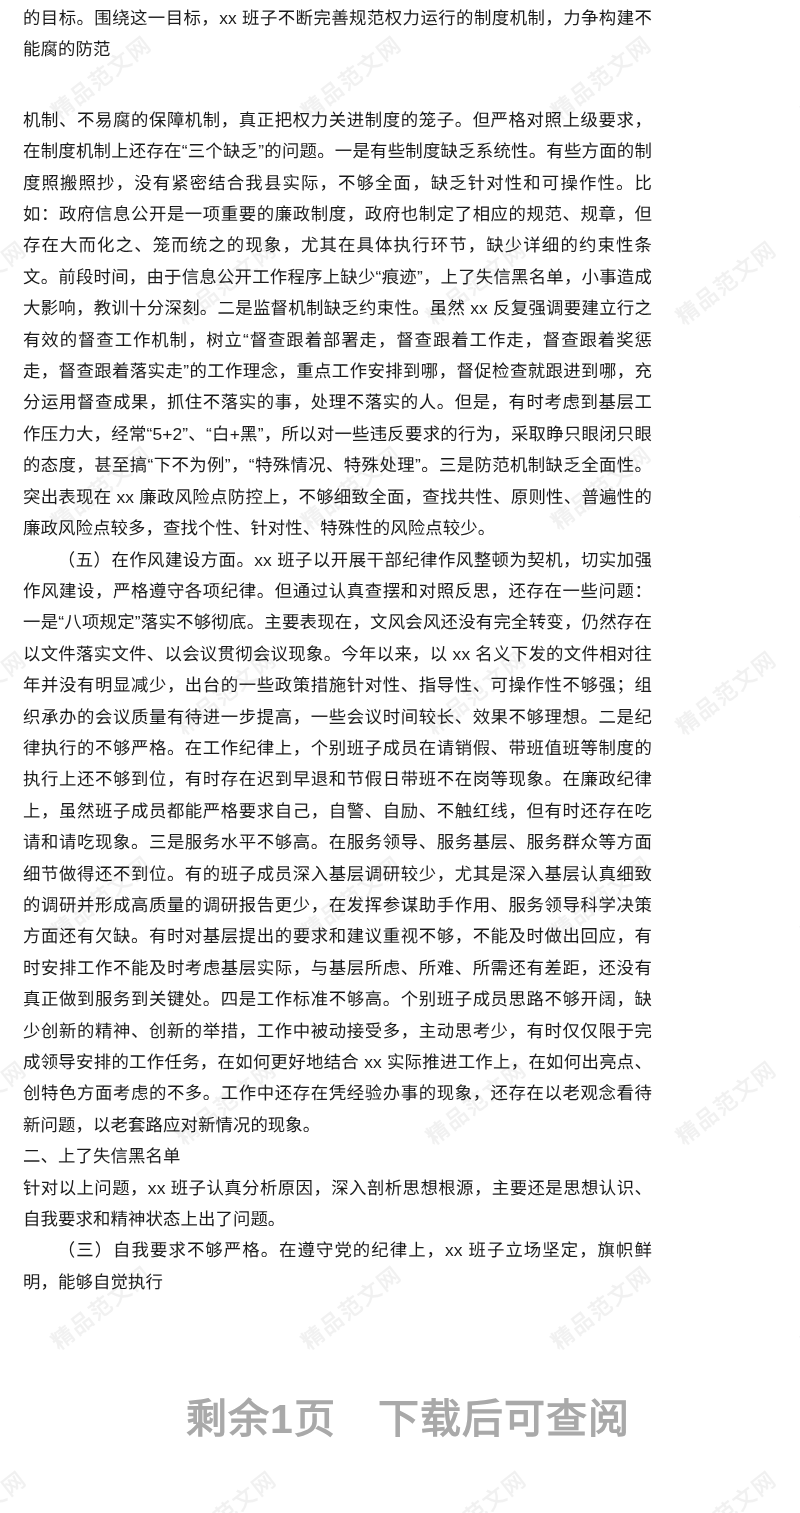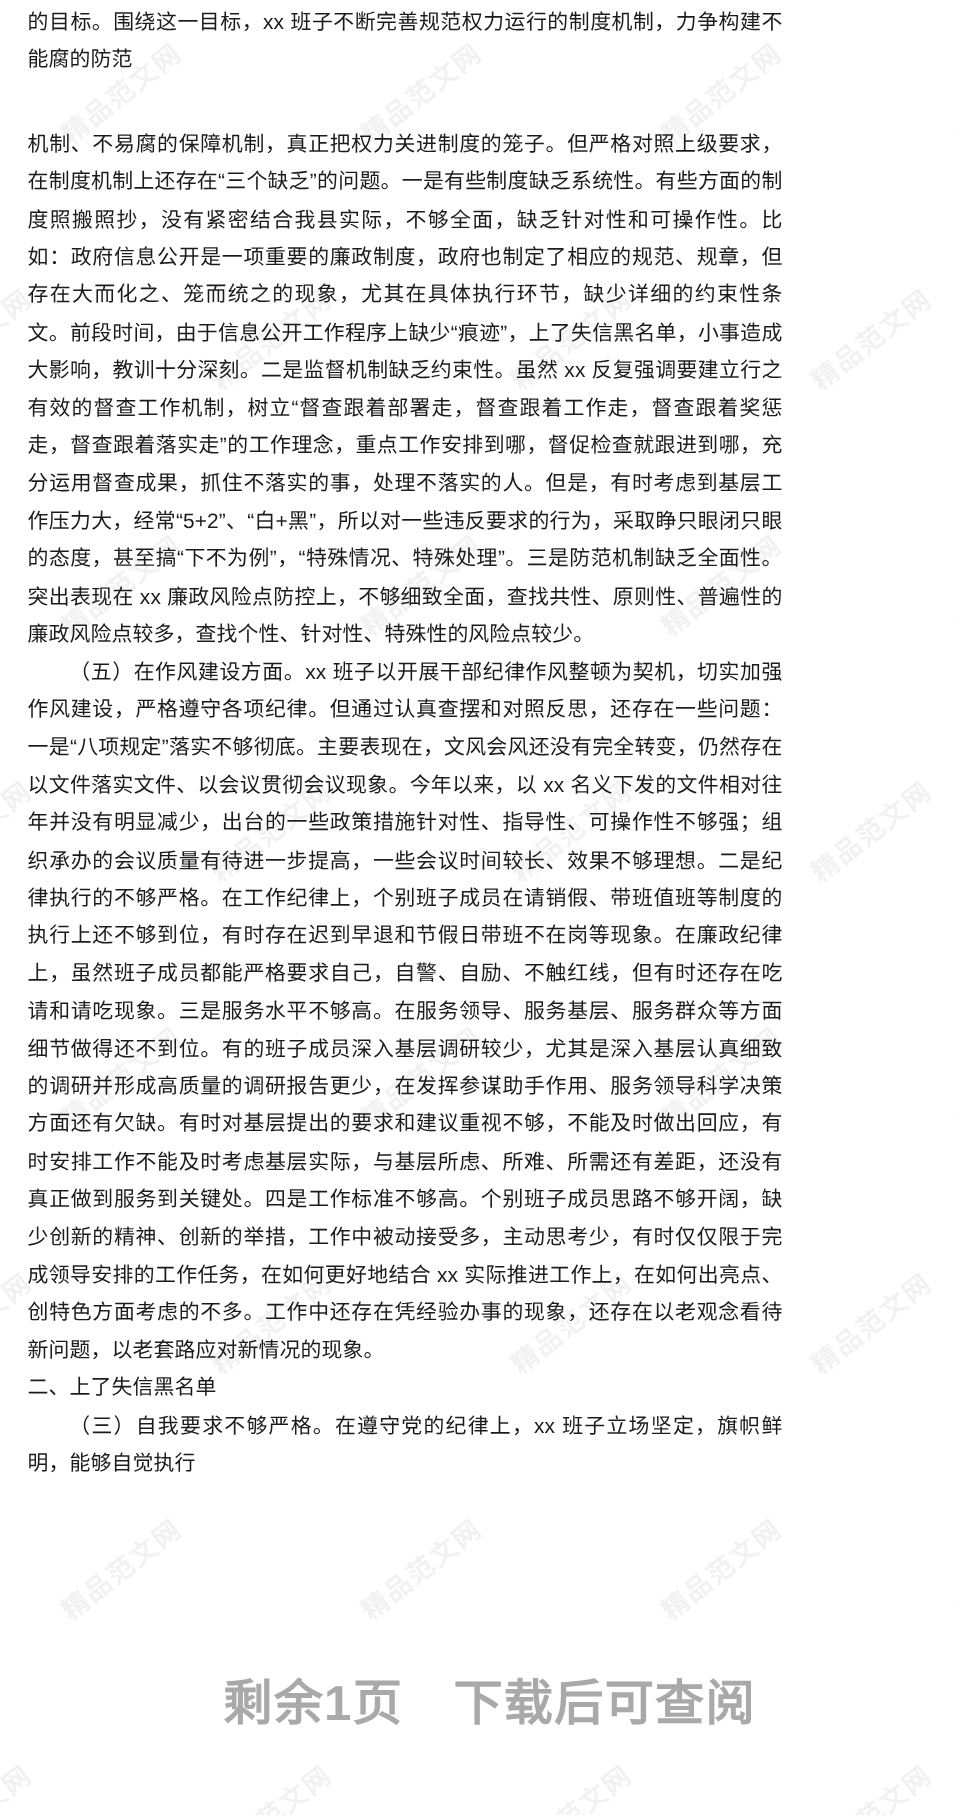--- a/index.html
+++ b/index.html
@@ -136,20 +136,21 @@
     <p class="para" id="line-carryover">的目标。围绕这一目标，xx 班子不断完善规范权力运行的制度机制，力争构建不能腐的防范</p>
 
     <div class="page-gap"></div>
 
     <p class="para">机制、不易腐的保障机制，真正把权力关进制度的笼子。但严格对照上级要求，在制度机制上还存在“三个缺乏”的问题。一是有些制度缺乏系统性。有些方面的制度照搬照抄，没有紧密结合我县实际，不够全面，缺乏针对性和可操作性。比如：政府信息公开是一项重要的廉政制度，政府也制定了相应的规范、规章，但存在大而化之、笼而统之的现象，尤其在具体执行环节，缺少详细的约束性条文。前段时间，由于信息公开工作程序上缺少“痕迹”，上了失信黑名单，小事造成大影响，教训十分深刻。二是监督机制缺乏约束性。虽然 xx 反复强调要建立行之有效的督查工作机制，树立“督查跟着部署走，督查跟着工作走，督查跟着奖惩走，督查跟着落实走”的工作理念，重点工作安排到哪，督促检查就跟进到哪，充分运用督查成果，抓住不落实的事，处理不落实的人。但是，有时考虑到基层工作压力大，经常“5+2”、“白+黑”，所以对一些违反要求的行为，采取睁只眼闭只眼的态度，甚至搞“下不为例”，“特殊情况、特殊处理”。三是防范机制缺乏全面性。突出表现在 xx 廉政风险点防控上，不够细致全面，查找共性、原则性、普遍性的廉政风险点较多，查找个性、针对性、特殊性的风险点较少。</p>
 
     <p class="para indent">（五）在作风建设方面。xx 班子以开展干部纪律作风整顿为契机，切实加强作风建设，严格遵守各项纪律。但通过认真查摆和对照反思，还存在一些问题：一是“八项规定”落实不够彻底。主要表现在，文风会风还没有完全转变，仍然存在以文件落实文件、以会议贯彻会议现象。今年以来，以 xx 名义下发的文件相对往年并没有明显减少，出台的一些政策措施针对性、指导性、可操作性不够强；组织承办的会议质量有待进一步提高，一些会议时间较长、效果不够理想。二是纪律执行的不够严格。在工作纪律上，个别班子成员在请销假、带班值班等制度的执行上还不够到位，有时存在迟到早退和节假日带班不在岗等现象。在廉政纪律上，虽然班子成员都能严格要求自己，自警、自励、不触红线，但有时还存在吃请和请吃现象。三是服务水平不够高。在服务领导、服务基层、服务群众等方面细节做得还不到位。有的班子成员深入基层调研较少，尤其是深入基层认真细致的调研并形成高质量的调研报告更少，在发挥参谋助手作用、服务领导科学决策方面还有欠缺。有时对基层提出的要求和建议重视不够，不能及时做出回应，有时安排工作不能及时考虑基层实际，与基层所虑、所难、所需还有差距，还没有真正做到服务到关键处。四是工作标准不够高。个别班子成员思路不够开阔，缺少创新的精神、创新的举措，工作中被动接受多，主动思考少，有时仅仅限于完成领导安排的工作任务，在如何更好地结合 xx 实际推进工作上，在如何出亮点、创特色方面考虑的不多。工作中还存在凭经验办事的现象，还存在以老观念看待新问题，以老套路应对新情况的现象。</p>
 
     <p class="para">二、上了失信黑名单</p>
 
+    <p class="para">针对以上问题，xx 班子认真分析原因，深入剖析思想根源，主要还是思想认识、自我要求和精神状态上出了问题。</p>
 
 
 
     <p class="para indent">（三）自我要求不够严格。在遵守党的纪律上，xx 班子立场坚定，旗帜鲜明，能够自觉执行</p>
 
   </div>
 
   <div id="footer-banner">
     <span id="footer-text">剩余1页　下载后可查阅</span>
   </div>

